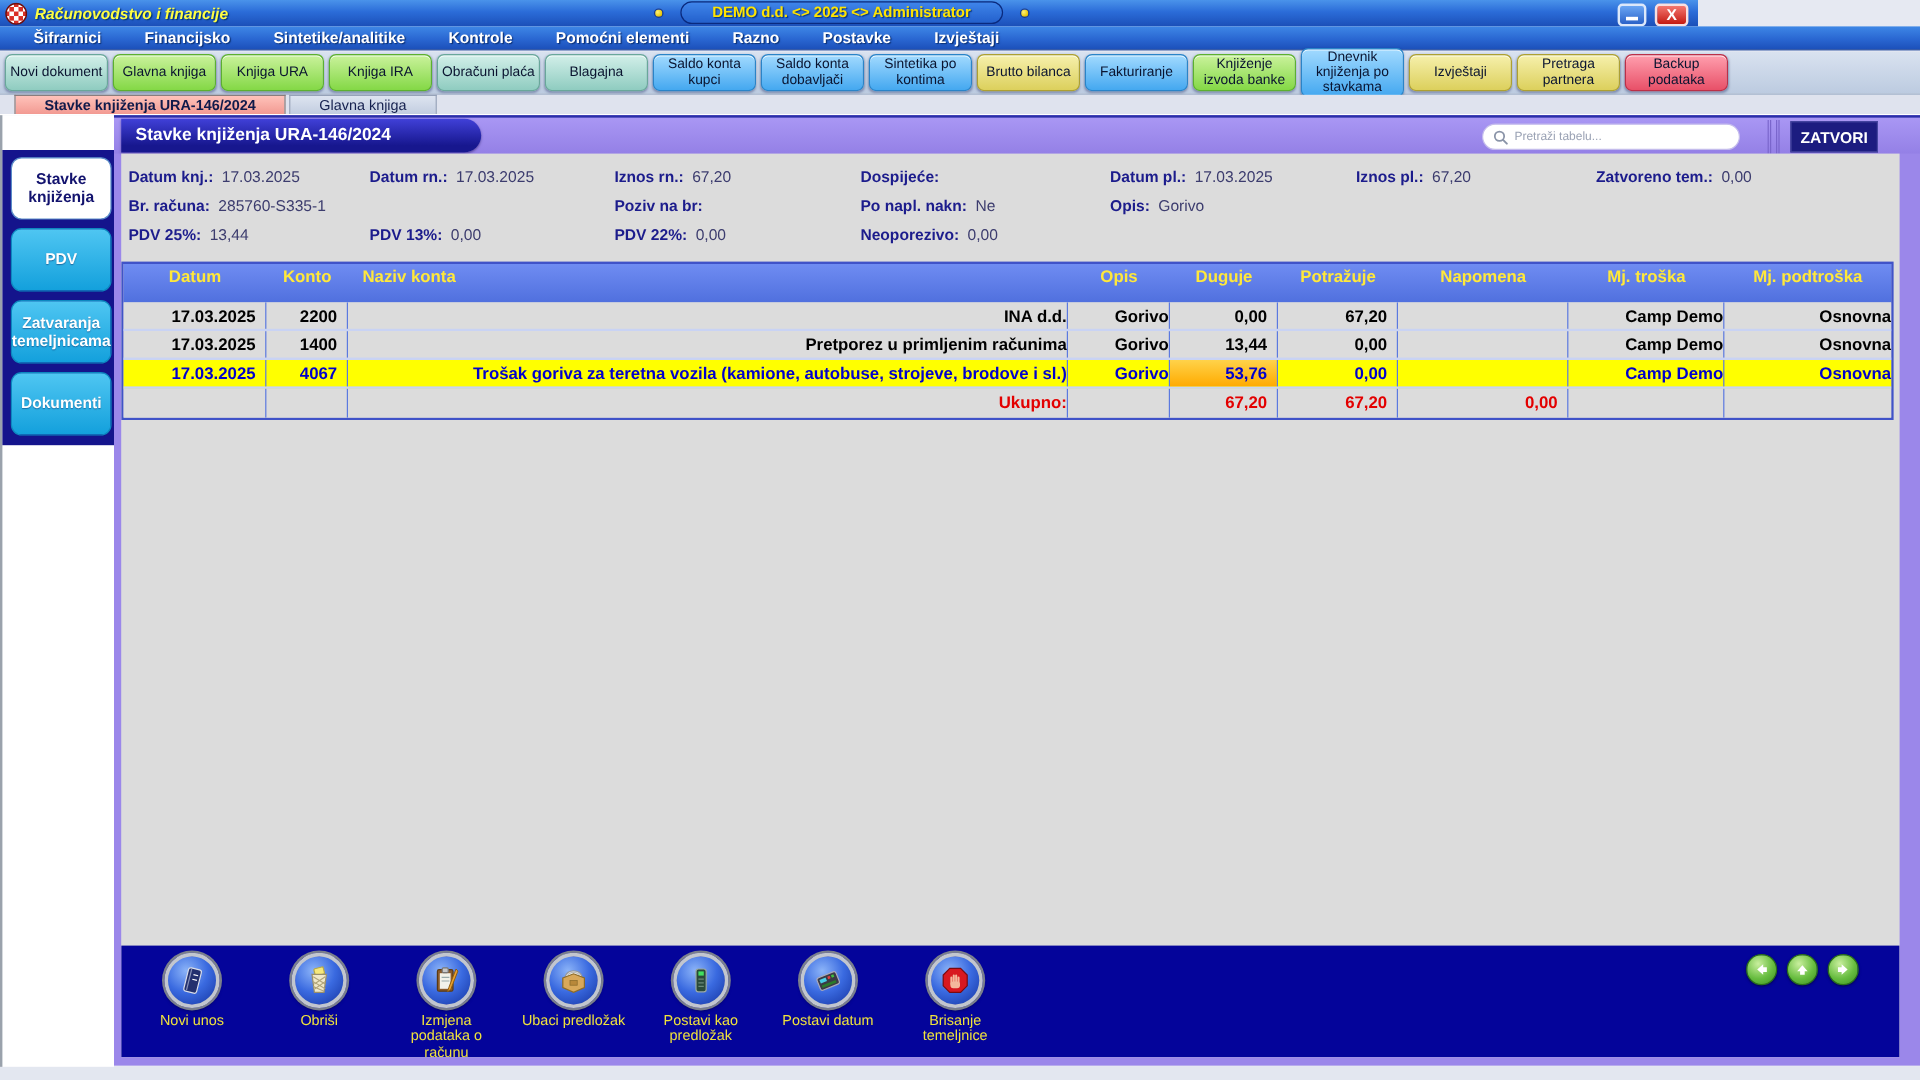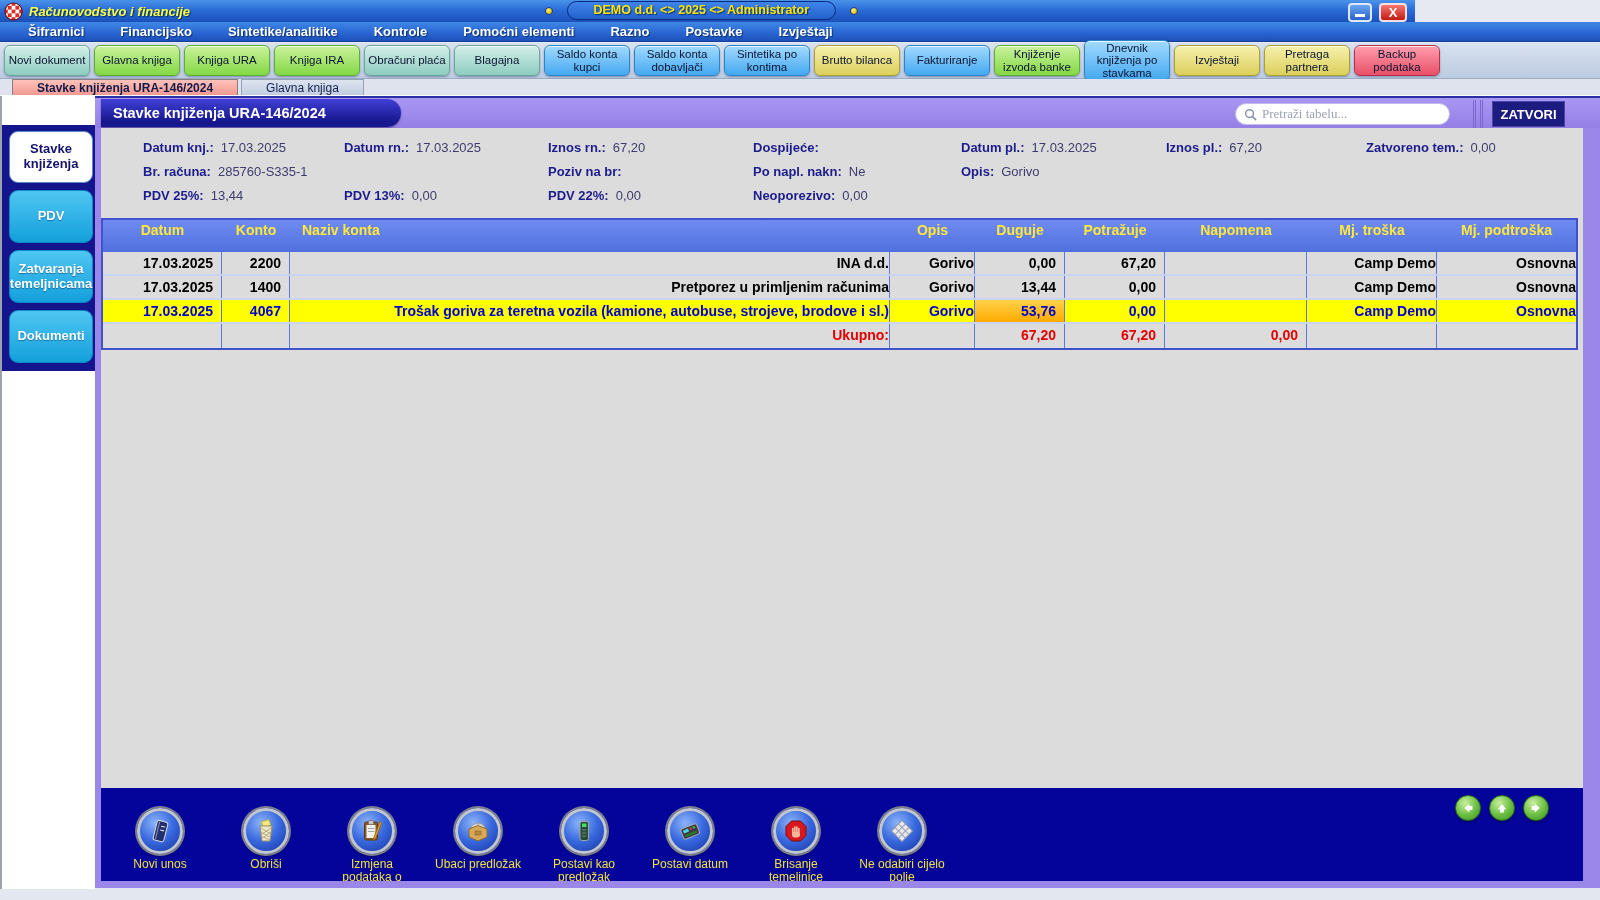--- a/index.html
+++ b/index.html
@@ -75,33 +75,33 @@
   
   .panel{position:absolute;left:95px;top:96px;width:1505px;height:792px;background:#9b87ea;}
   .panel-header{position:relative;height:32px;border-top:2px solid #2a2fa8;
     background:linear-gradient(180deg,#a997f4 0%,#9480e6 100%);}
   .title-plate{position:absolute;left:6px;top:1px;height:28px;min-width:300px;
     background:linear-gradient(180deg,#4040d8 0%,#17178e 80%);border-radius:0 15px 15px 0;
     color:#fff;font-weight:bold;font-size:14.5px;line-height:28px;padding:0 34px 0 12px;
     box-shadow:0 1px 2px rgba(20,10,80,.5);}
   .search-pill{position:absolute;left:1140px;top:5px;width:215px;height:22px;background:#fff;
     border:1px solid #c4bcec;border-radius:11px;display:flex;align-items:center;padding:0 8px;gap:5px;}
-  .search-pill input{border:none;outline:none;flex:1;font-size:13px;color:#701a75;
-    font-family:Liberation Serif, serif;background:transparent;}
+  .search-pill input{border:none;outline:none;flex:1;font-size:10px;color:#701a75;
+    font-family:Liberation Sans, sans-serif;background:transparent;}
   .search-pill input::placeholder{color:#9aa2b4;}
   .splitter{position:absolute;left:1378px;top:2px;height:28px;width:10px;
     border-left:3px double #7a66cc;border-right:3px double #7a66cc;}
   .close-panel{position:absolute;left:1397px;top:3px;width:73px;height:26px;background:#1c1c80;
     border:1px solid #4646a0;color:#fff;font-weight:bold;font-size:13px;display:flex;
     align-items:center;justify-content:center;cursor:pointer;}
 
   .panel-content{position:absolute;left:6px;top:32px;width:1482px;height:753px;background:#dcdcdc;overflow:hidden;}
 
   
-  .field{position:absolute;white-space:nowrap;font-size:13px;margin-left:36px;}
+  .field{position:absolute;white-space:nowrap;font-size:13px;}
   .flabel{color:#1c1c8c;font-weight:bold;}
   .fvalue{color:#3c3c6e;margin-left:7px;}
 
   
   .tbl{position:absolute;left:0;top:90px;width:1477px;border:2px solid #4053c8;background:#dcdcdc;}
   .grid-row{display:grid;grid-template-columns:119px 68px 600px 85px 90px 100px 142px 130px 139px;}
   .thead{height:32px;background:linear-gradient(180deg,#6f8cf2,#5070de);}
   .th{color:#ffe83a;font-weight:bold;font-size:14px;line-height:20px;text-align:center;
     overflow:hidden;white-space:nowrap;}
   .th.left{text-align:left;padding-left:12px;}
@@ -112,21 +112,21 @@
   .td:last-child{border-right:none;}
   .td.num{text-align:right;padding-right:8px;}
   .td.txt{padding-left:6px;}
   .trow.sel{background:#ffff00;}
   .trow.sel .td{color:#0000cd;}
   .td.active-cell{background:linear-gradient(180deg,#ffd24a,#ffab00);}
   .trow.total .td{color:#e30000;}
 
   
   .action-bar{position:absolute;left:0;top:660px;width:1482px;height:93px;background:#04049a;
-    display:flex;padding:20px 0 0 6px;}
+    display:flex;padding:6px 0 0 6px;}
   .action{width:106px;flex:none;display:flex;flex-direction:column;align-items:center;cursor:pointer;}
   .circle{width:46px;height:46px;border-radius:50%;flex:none;
     background:radial-gradient(circle at 38% 30%,#8cb4f8 0%,#3a6ae0 48%,#1534a2 100%);
     border:3px solid #c2c6ce;box-shadow:0 0 0 2px #7a7f8c, 0 2px 3px rgba(0,0,0,.55);
     display:flex;align-items:center;justify-content:center;}
   .action-label{margin-top:4px;color:#f0e23c;font-size:12px;line-height:1.12;text-align:center;
     max-width:92px;}
   .nav-arrows{position:absolute;right:34px;top:7px;display:flex;gap:8px;}
   .nav-btn{width:26px;height:26px;border-radius:50%;cursor:pointer;
     background:radial-gradient(circle at 38% 30%,#c9ef9e 0%,#68bd40 55%,#3b9122 100%);
@@ -417,31 +417,20 @@
         <div class="circle">
           <svg width="26" height="26" viewBox="0 0 26 26">
             <polygon points="8.5,3 17.5,3 23,8.5 23,17.5 17.5,23 8.5,23 3,17.5 3,8.5" fill="#d81820" stroke="#7a0a10"></polygon>
             <path d="M9.8 16 V10.5 M11.8 16 V9 M13.8 16 V9 M15.8 16 V10.5" stroke="#f4b89c" stroke-width="1.7" stroke-linecap="round"></path>
             <rect x="9" y="14" width="8" height="5.5" rx="2.4" fill="#f4b89c"></rect>
           </svg>
         </div>
         <div class="action-label">Brisanje temeljnice</div>
       </div>
 
-      <div class="action">
-        <div class="circle">
-          <svg width="26" height="26" viewBox="0 0 26 26">
-            <g transform="rotate(45 13 13)">
-              <rect x="5.5" y="5.5" width="15" height="15" fill="#e8e8ee" stroke="#8890a0"></rect>
-              <path d="M10.5 5.5 V20.5 M15.5 5.5 V20.5 M5.5 10.5 H20.5 M5.5 15.5 H20.5" stroke="#9aa2b2" stroke-width="1"></path>
-            </g>
-          </svg>
-        </div>
-        <div class="action-label">Ne odabiri cijelo polje</div>
-      </div>
 
       <div class="nav-arrows">
         <div class="nav-btn">
           <svg width="14" height="14" viewBox="0 0 16 16">
             <path d="M9.5 3 L3.8 8 L9.5 13 V10.2 H13 V5.8 H9.5 Z" fill="#fff"></path>
           </svg>
         </div>
         <div class="nav-btn">
           <svg width="14" height="14" viewBox="0 0 16 16" style="transform:rotate(90deg)">
             <path d="M9.5 3 L3.8 8 L9.5 13 V10.2 H13 V5.8 H9.5 Z" fill="#fff"></path>

